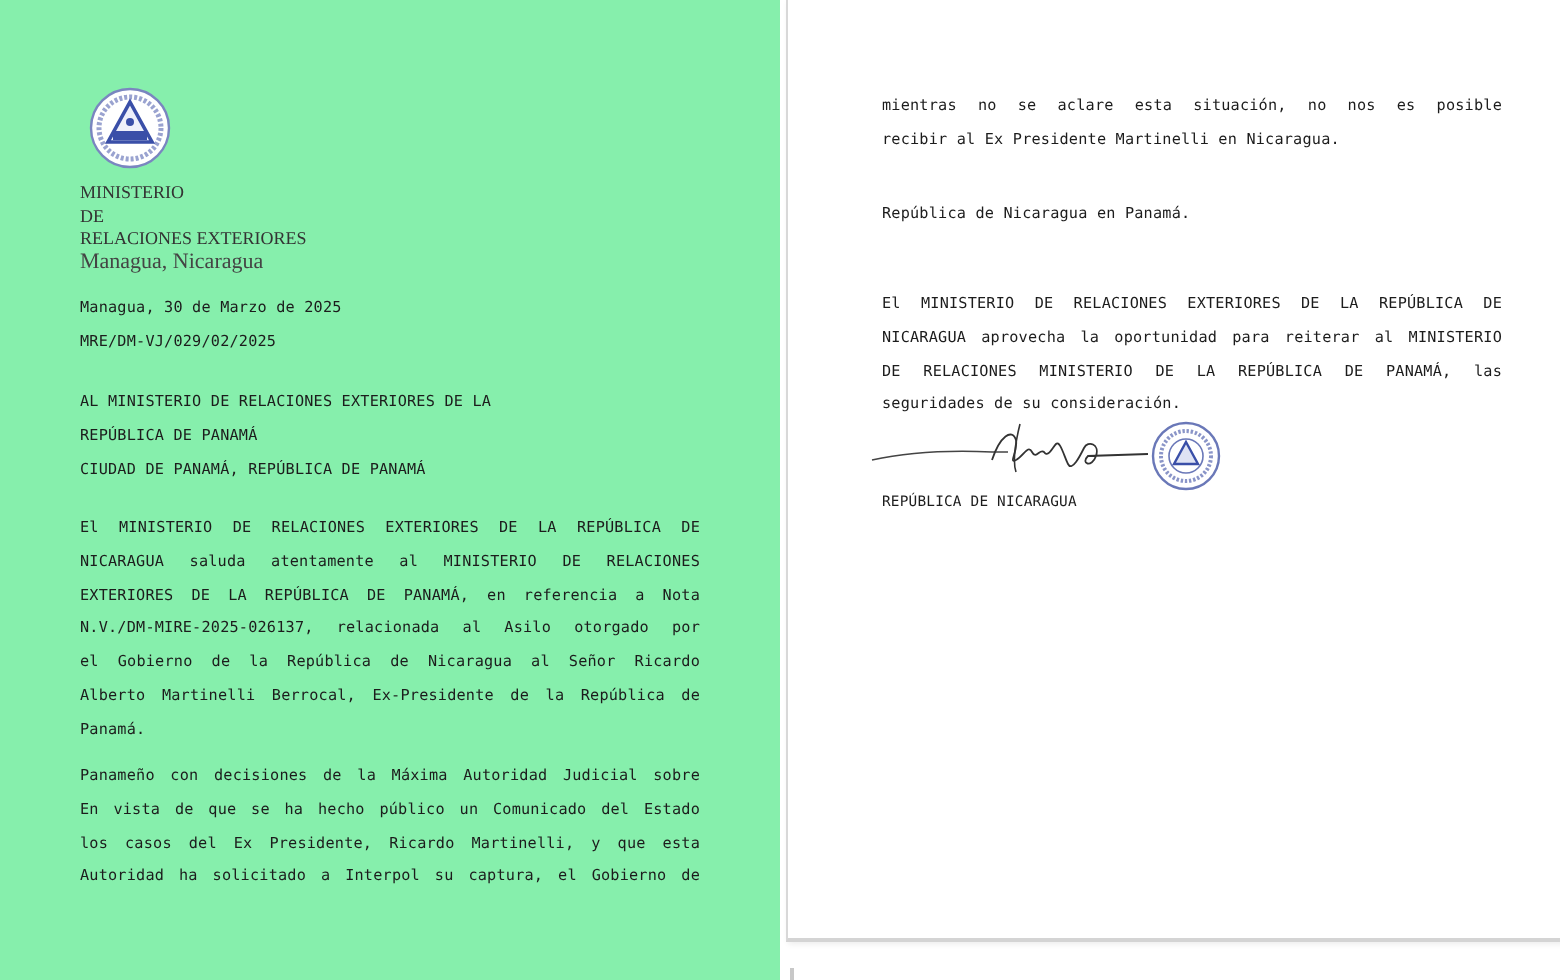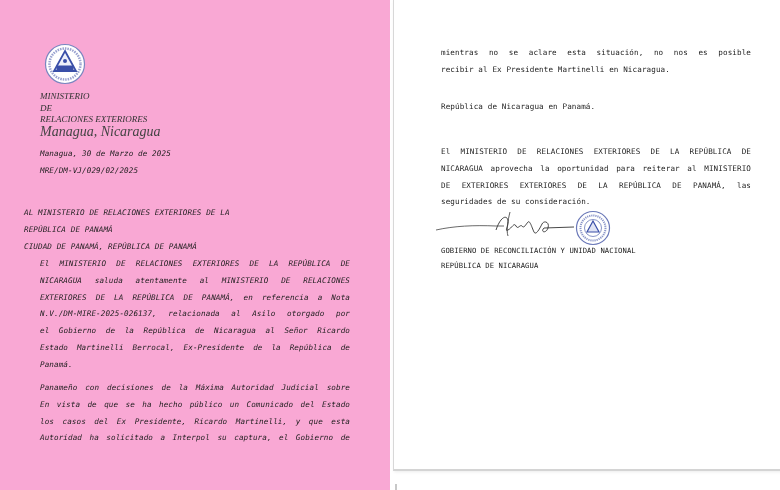--- a/index.html
+++ b/index.html
@@ -5,22 +5,21 @@
     html, body { margin: 0; padding: 0; }
     body {
       width: 780px; height: 490px; overflow: hidden;
       background: #ffffff;
       position: relative;
       font-family: "DejaVu Sans Mono", "Liberation Mono", monospace;
       color: #222;
     }
     .page-left {
       position: absolute; left: 0; top: 0; width: 390px; height: 490px;
-      background: #f9a8d4;
-      font-style: italic;
+      background: #86efac;
     }
     .page-right {
       position: absolute; left: 393px; top: 0; width: 372px; height: 469px;
       background: #fff;
       border-left: 1px solid #d8d8d8;
       border-bottom: 2px solid #d4d4d4;
       border-right: 3px solid #bdbdbd;
       box-shadow: 1px 1px 3px rgba(0,0,0,0.08);
       padding-left: 19px;
     }
@@ -29,27 +28,27 @@
       background: #c8c8c8;
     }
     .seal {
       position: absolute; left: 44px; top: 43px; width: 42px; height: 42px;
     }
     .letterhead {
       position: absolute; left: 40px; top: 91px;
       font-family: "Liberation Serif", "DejaVu Serif", serif;
       font-size: 9px; line-height: 11.5px; color: #333;
     }
-    .letterhead .loc { font-size: 14px; color: #444; }
+    .letterhead .loc { font-size: 11px; color: #444; }
     .mono {
       font-family: "DejaVu Sans Mono", "Liberation Mono", monospace;
       font-size: 7.6px; color: #1c1c1c; letter-spacing: 0.1px;
     }
     .date-block { position: absolute; left: 40px; top: 145px; line-height: 17px; }
-    .addr-block { position: absolute; left: 24px; top: 192px; line-height: 17px; margin-top: 12px; }
+    .addr-block { position: absolute; left: 40px; top: 192px; line-height: 17px; }
     .para {
       position: absolute; text-align: justify; line-height: 16.8px;
     }
     .para span.line { display: block; text-align: justify; text-align-last: justify; white-space: nowrap; }
     .para span.line.last { text-align-last: left; }
     .p1 { left: 40px; top: 256px; width: 310px; }
     .p2 { left: 40px; top: 380px; width: 310px; }
     .rp1 { left: 47px; top: 45px; width: 310px; }
     .rp2 { left: 47px; top: 99px; width: 310px; }
     .rp3 { left: 47px; top: 144px; width: 310px; }
@@ -90,21 +89,21 @@
     <div>REPÚBLICA DE PANAMÁ</div>
     <div>CIUDAD DE PANAMÁ, REPÚBLICA DE PANAMÁ</div>
   </div>
 
   <div class="para p1 mono">
     <span class="line">El MINISTERIO DE RELACIONES EXTERIORES DE LA REPÚBLICA DE</span>
     <span class="line">NICARAGUA saluda atentamente al MINISTERIO DE RELACIONES</span>
     <span class="line">EXTERIORES DE LA REPÚBLICA DE PANAMÁ, en referencia a Nota</span>
     <span class="line">N.V./DM-MIRE-2025-026137, relacionada al Asilo otorgado por</span>
     <span class="line">el Gobierno de la República de Nicaragua al Señor Ricardo</span>
-    <span class="line">Estado Martinelli Berrocal, Ex-Presidente de la República de</span>
+    <span class="line">Alberto Martinelli Berrocal, Ex-Presidente de la República de</span>
     <span class="line last">Panamá.</span>
   </div>
 
   <div class="para p2 mono">
     <span class="line">Panameño con decisiones de la Máxima Autoridad Judicial sobre</span>
     <span class="line">En vista de que se ha hecho público un Comunicado del Estado</span>
     <span class="line">los casos del Ex Presidente, Ricardo Martinelli, y que esta</span>
     <span class="line">Autoridad ha solicitado a Interpol su captura, el Gobierno de</span>
   </div>
 </div>
@@ -115,35 +114,34 @@
     <span class="line last">recibir al Ex Presidente Martinelli en Nicaragua.</span>
   </div>
 
   <div class="para rp2 mono">
     <span class="line last">República de Nicaragua en Panamá.</span>
   </div>
 
   <div class="para rp3 mono">
     <span class="line">El MINISTERIO DE RELACIONES EXTERIORES DE LA REPÚBLICA DE</span>
     <span class="line">NICARAGUA aprovecha la oportunidad para reiterar al MINISTERIO</span>
-    <span class="line">DE EXTERIORES EXTERIORES DE LA REPÚBLICA DE PANAMÁ, las</span>
+    <span class="line">DE RELACIONES MINISTERIO DE LA REPÚBLICA DE PANAMÁ, las</span>
     <span class="line last">seguridades de su consideración.</span>
   </div>
 
   <svg class="signature" viewBox="0 0 150 32">
     <path d="M2,22 C20,18 40,17 62,18 L70,18" fill="none" stroke="#444" stroke-width="0.8"></path>
     <path d="M62,22 C66,10 72,6 74,12 C75,18 70,24 74,22 C78,20 80,14 82,18 C84,22 86,16 88,18 C90,21 92,16 94,14 C96,12 98,20 100,24 C102,28 106,20 108,16 C110,12 116,14 114,20 C112,26 106,24 110,20 L140,19" fill="none" stroke="#333" stroke-width="0.9"></path>
     <path d="M76,4 C74,12 72,22 74,28" fill="none" stroke="#333" stroke-width="0.8"></path>
   </svg>
 
   <svg class="seal2" viewBox="0 0 36 36">
     <circle cx="18" cy="18" r="16.5" fill="#fff" stroke="#6a78b8" stroke-width="1.2"></circle>
     <circle cx="18" cy="18" r="12.5" fill="none" stroke="#8a95c8" stroke-width="2" stroke-dasharray="1.2 0.9"></circle>
     <circle cx="18" cy="18" r="8.5" fill="none" stroke="#6a78b8" stroke-width="0.8"></circle>
     <polygon points="18,11 24,22 12,22" fill="#dfe3f4" stroke="#3a4fa8" stroke-width="1.2"></polygon>
   </svg>
 
   <div class="sig-block mono">
-    <div>GOBIERNO DE RECONCILIACIÓN Y UNIDAD NACIONAL</div>
     <div>REPÚBLICA DE NICARAGUA</div>
   </div>
 </div>
 <div class="page-right-bottom-stub"></div>
 
 </body></html>

